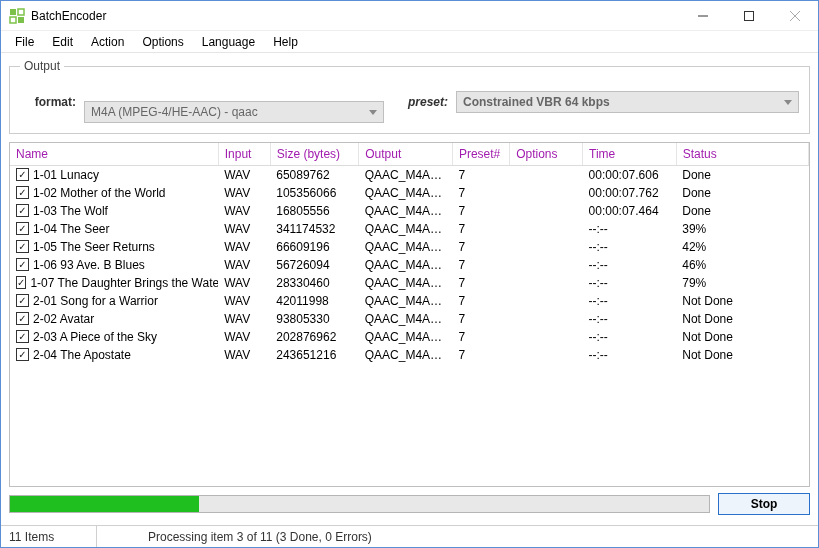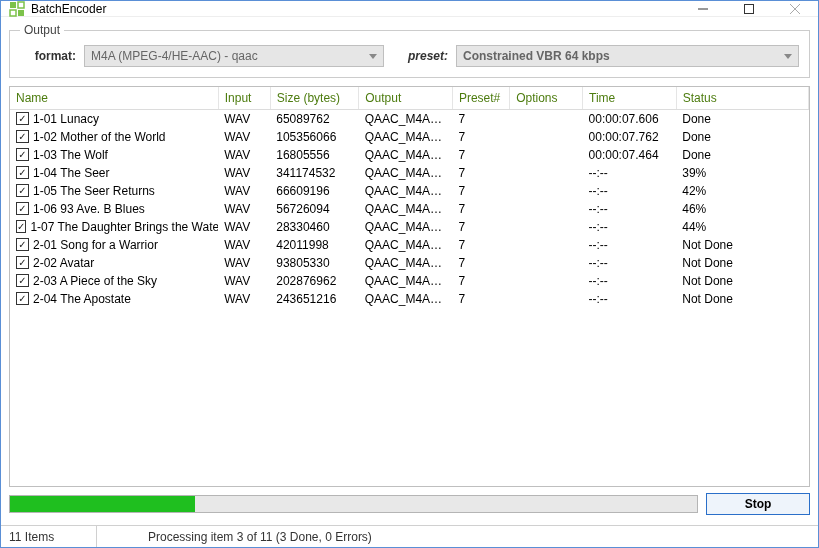--- a/index.html
+++ b/index.html
@@ -13,21 +13,21 @@
   }
   .window {
     width: 819px;
     height: 548px;
     border: 1px solid #5a8fd6;
     display: flex;
     flex-direction: column;
     background: #fff;
   }
   .titlebar {
-    height: 16px;
+    height: 30px;
     display: flex;
     align-items: center;
     padding: 0 0 0 8px;
     background: #fff;
     border-bottom: 1px solid #eee;
   }
   .titlebar .app-icon {
     width: 16px; height: 16px;
     margin-right: 6px;
     display:inline-block;
@@ -92,21 +92,21 @@
     position: relative;
   }
   .dropdown .dd-text { white-space: nowrap; overflow: hidden; text-overflow: ellipsis; }
   .dropdown .dd-caret {
     width: 0;height:0;
     border-left:4px solid transparent;
     border-right:4px solid transparent;
     border-top:5px solid #888;
     margin-left:6px;
   }
-  .format-dd { flex: 0 0 300px; }
+  .format-dd { flex: 0 0 300px; margin-top: 20px; }
   .preset-lbl { width:48px;font-style:italic; }
   .preset-dd { flex: 1; font-weight: bold; }
   .list-wrap {
     flex: 1;
     border: 1px solid #bfbfbf;
     overflow: hidden;
     display:flex;
     flex-direction:column;
   }
   table.list {
@@ -115,21 +115,21 @@
     table-layout: fixed;
   }
   table.list thead th {
     text-align: left;
     font-weight: normal;
     background: #fff;
     border-right: 1px solid #e5e5e5;
     border-bottom: 1px solid #dcdcdc;
     padding: 4px 6px;
     font-size: 12px;
-    color: #4d7c0f;
+    color: #a21caf;
   }
   table.list tbody td {
     padding: 1px 6px;
     font-size: 12px;
     white-space: nowrap;
     overflow: hidden;
     text-overflow: ellipsis;
     vertical-align: middle;
     height: 18px;
   }
@@ -161,21 +161,21 @@
     border: 1px solid #b5b5b5;
     background: #e8e8e8;
     position: relative;
   }
   .progress .bar {
     position: absolute;
     left:0; top:0; bottom:0;
     background: #1fbf1f;
   }
   .stop-btn {
-    width: 104px;
+    width: 92px;
     height: 22px;
     border: 1px solid #2a6fc9;
     background: #eef4fb;
     font-weight: bold;
     text-align: center;
     display:flex;align-items:center;justify-content:center;
     cursor:pointer;
   }
   .statusbar {
     height: 22px;
@@ -229,20 +229,28 @@
         </svg>
     </div>
     <div class="winbtn close">
       <svg width="10" height="10">
           <line x1="0" y1="0" x2="10" y2="10" stroke="#aaa" stroke-width="1"></line>
           <line x1="10" y1="0" x2="0" y2="10" stroke="#aaa" stroke-width="1"></line>
         </svg>
     </div>
   </div>
 
+  <div class="menubar" id="menubar">
+      <span class="menuitem">File</span>
+      <span class="menuitem">Edit</span>
+      <span class="menuitem">Action</span>
+      <span class="menuitem">Options</span>
+      <span class="menuitem">Language</span>
+      <span class="menuitem">Help</span>
+    </div>
 
   <div class="client">
 
     <fieldset class="output-group">
       <legend>Output</legend>
       <div class="output-row">
         <span class="lbl">format:</span>
         <div class="dropdown format-dd">
           <span class="dd-text">M4A (MPEG-4/HE-AAC) - qaac</span>
           <span class="dd-caret"></span>
@@ -376,21 +384,21 @@
                   <span class="chk"></span>
                   <span>1-07 The Daughter Brings the Water</span>
                 </div>
               </td>
               <td>WAV</td>
               <td>28330460</td>
               <td>QAAC_M4A_HE</td>
               <td>7</td>
               <td></td>
               <td>--:--</td>
-              <td>44%</td>
+              <td>79%</td>
             </tr>
             <tr>
               <td>
                 <div class="name-cell">
                   <span class="chk"></span>
                   <span>2-01 Song for a Warrior</span>
                 </div>
               </td>
               <td>WAV</td>
               <td>42011998</td>

